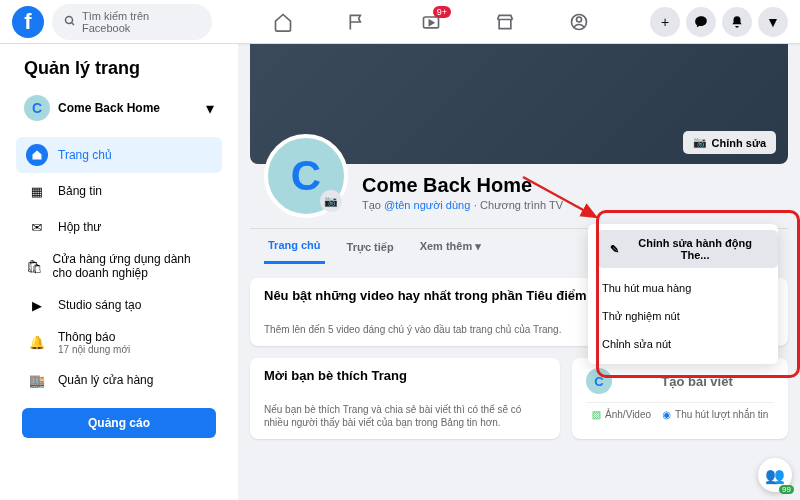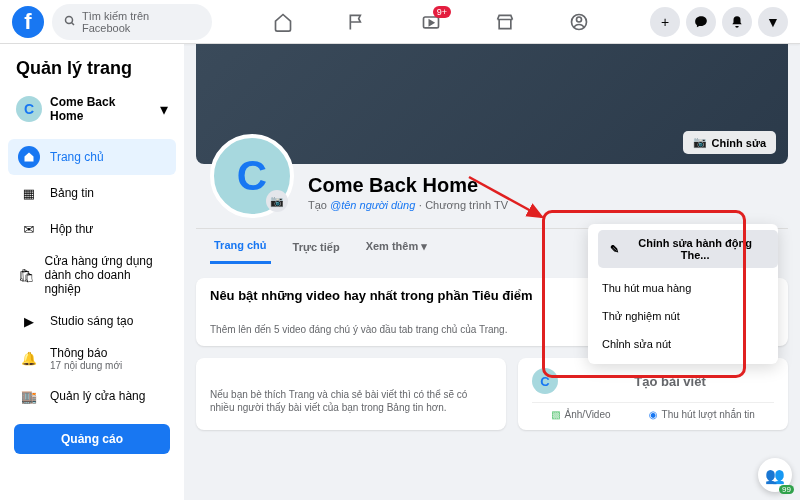--- a/index.html
+++ b/index.html
@@ -9,21 +9,21 @@
     .fb-logo { width: 32px; height: 32px; background: #1877f2; border-radius: 50%; display: flex; align-items: center; justify-content: center; color: #fff; font-weight: bold; font-size: 22px; }
     .search-box { margin-left: 8px; background: #f0f2f5; border-radius: 20px; padding: 6px 12px; display: flex; align-items: center; gap: 6px; width: 160px; }
     .search-box span.ph { color: #65676b; font-size: 11px; }
     .nav-icons { flex: 1; display: flex; justify-content: center; gap: 50px; }
     .nav-icon { width: 24px; height: 24px; display: flex; align-items: center; justify-content: center; color: #65676b; position: relative; }
     .nav-icon .badge { position: absolute; top: -4px; right: -8px; background: #e41e3f; color: #fff; font-size: 9px; border-radius: 8px; padding: 1px 4px; }
     .right-icons { display: flex; gap: 6px; }
     .circ { width: 30px; height: 30px; background: #e4e6eb; border-radius: 50%; display: flex; align-items: center; justify-content: center; color: #050505; font-size: 14px; }
     
     .container { display: flex; height: calc(100% - 44px); }
-    .sidebar { width: 184px; background: #fff; padding: 10px 8px; overflow-y: auto; }
+    .sidebar { width: 238px; background: #fff; padding: 10px 16px; overflow-y: auto; }
     .side-title { font-size: 18px; font-weight: bold; padding: 4px 8px 10px; }
     .page-selector { display: flex; align-items: center; gap: 8px; padding: 6px 8px; }
     .avatar-sm { width: 26px; height: 26px; background: #a7d8de; border-radius: 50%; display: flex; align-items: center; justify-content: center; color: #1877f2; font-weight: bold; font-size: 14px; }
     .page-selector .name { flex: 1; font-size: 12px; font-weight: 600; }
     .side-item { display: flex; align-items: center; gap: 10px; padding: 7px 10px; border-radius: 6px; font-size: 12px; color: #050505; cursor: pointer; }
     .side-item.active { background: #e7f3ff; color: #1877f2; }
     .side-item .icn { width: 22px; height: 22px; display: flex; align-items: center; justify-content: center; font-size: 13px; }
     .side-item.active .icn { background: #1877f2; border-radius: 50%; color: #fff; }
     .side-item .sub { font-size: 10px; color: #65676b; }
     .side-item .col { display: flex; flex-direction: column; }
@@ -32,21 +32,21 @@
     .main { flex: 1; overflow-y: auto; padding: 0 12px; position: relative; }
     .cover { height: 120px; background: linear-gradient(135deg, #3a4a5a 0%, #2b3a4a 100%); border-radius: 0 0 8px 8px; position: relative; }
     .cover-edit { position: absolute; bottom: 10px; right: 12px; background: rgba(255,255,255,0.9); border: none; border-radius: 5px; padding: 5px 10px; font-size: 11px; font-weight: 600; display: flex; align-items: center; gap: 5px; }
     
     .profile-row { display: flex; padding: 0 14px; position: relative; }
     .avatar-lg { width: 84px; height: 84px; background: #a7d8de; border: 4px solid #fff; border-radius: 50%; margin-top: -30px; display: flex; align-items: center; justify-content: center; color: #1877f2; font-weight: bold; font-size: 42px; position: relative; }
     .avatar-cam { position: absolute; bottom: 2px; right: 2px; width: 22px; height: 22px; background: #e4e6eb; border-radius: 50%; display: flex; align-items: center; justify-content: center; font-size: 11px; }
     .profile-info { padding: 10px 0 0 14px; }
     .pname { font-size: 20px; font-weight: bold; }
     .psub { font-size: 11px; color: #65676b; margin-top: 2px; }
-    .psub a { color: #1877f2; text-decoration: none; font-style: italic; }
+    .psub a { color: #1877f2; text-decoration: none; }
     
     .tabs-row { display: flex; align-items: center; border-top: 1px solid #ddd; margin-top: 10px; padding: 0 14px; gap: 18px; }
     .tab { padding: 10px 4px; font-size: 11px; font-weight: 600; color: #65676b; cursor: pointer; }
     .tab.active { color: #1877f2; border-bottom: 3px solid #1877f2; }
     .promote-btn { margin-left: auto; background: #1877f2; color: #fff; border: none; border-radius: 5px; padding: 6px 14px; font-size: 11px; font-weight: 600; display: flex; align-items: center; gap: 5px; }
     
     .action-btn { background: #e4e6eb; border: none; border-radius: 5px; padding: 7px 12px; font-size: 11px; font-weight: 600; display: flex; align-items: center; gap: 5px; width: 180px; justify-content: center; }
     
     .dropdown { position: absolute; right: 22px; top: 180px; width: 190px; background: #fff; border-radius: 6px; box-shadow: 0 4px 16px rgba(0,0,0,0.15); padding: 6px 0; z-index: 10; }
     .dropdown-hdr { padding: 0 10px 6px; }
@@ -219,20 +219,21 @@
     </div>
 
     <div class="cards-row">
       <div style="flex:1; display:flex; flex-direction:column; gap:12px;">
         <div class="card">
           <div class="card-title">Nêu bật những video hay nhất trong phần Tiêu điểm</div>
           <div class="card-sub">Thêm lên đến 5 video đáng chú ý vào đầu tab trang chủ của Trang.</div>
         </div>
         <div class="cards-row" style="margin-top:0;">
           <div class="card left">
+            <div class="card-title">Mời bạn bè thích Trang</div>
             <div class="card-sub">Nếu bạn bè thích Trang và chia sẻ bài viết thì có thể sẽ có nhiều người thấy bài viết của bạn trong Bảng tin hơn.</div>
           </div>
           <div class="card right">
             <div class="post-head">
               <div class="av">C</div>
               <div class="post-placeholder">Tạo bài viết</div>
             </div>
             <div class="post-actions">
               <div class="post-act">
                   <span style="color:#45bd62">▧</span>

